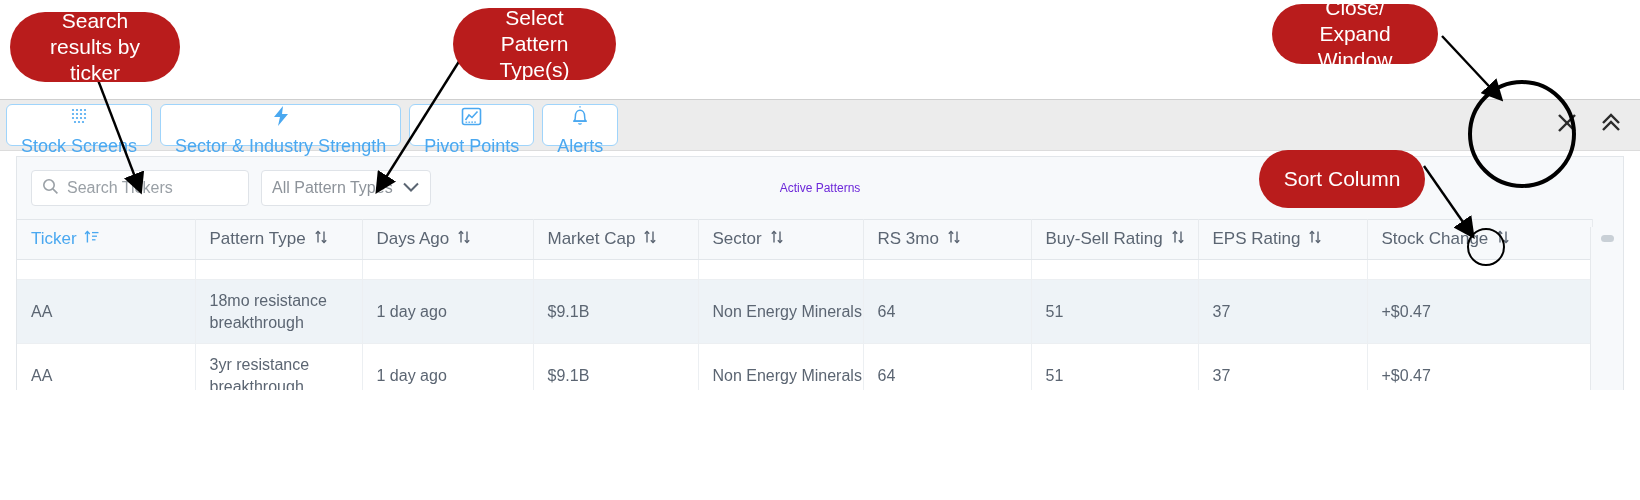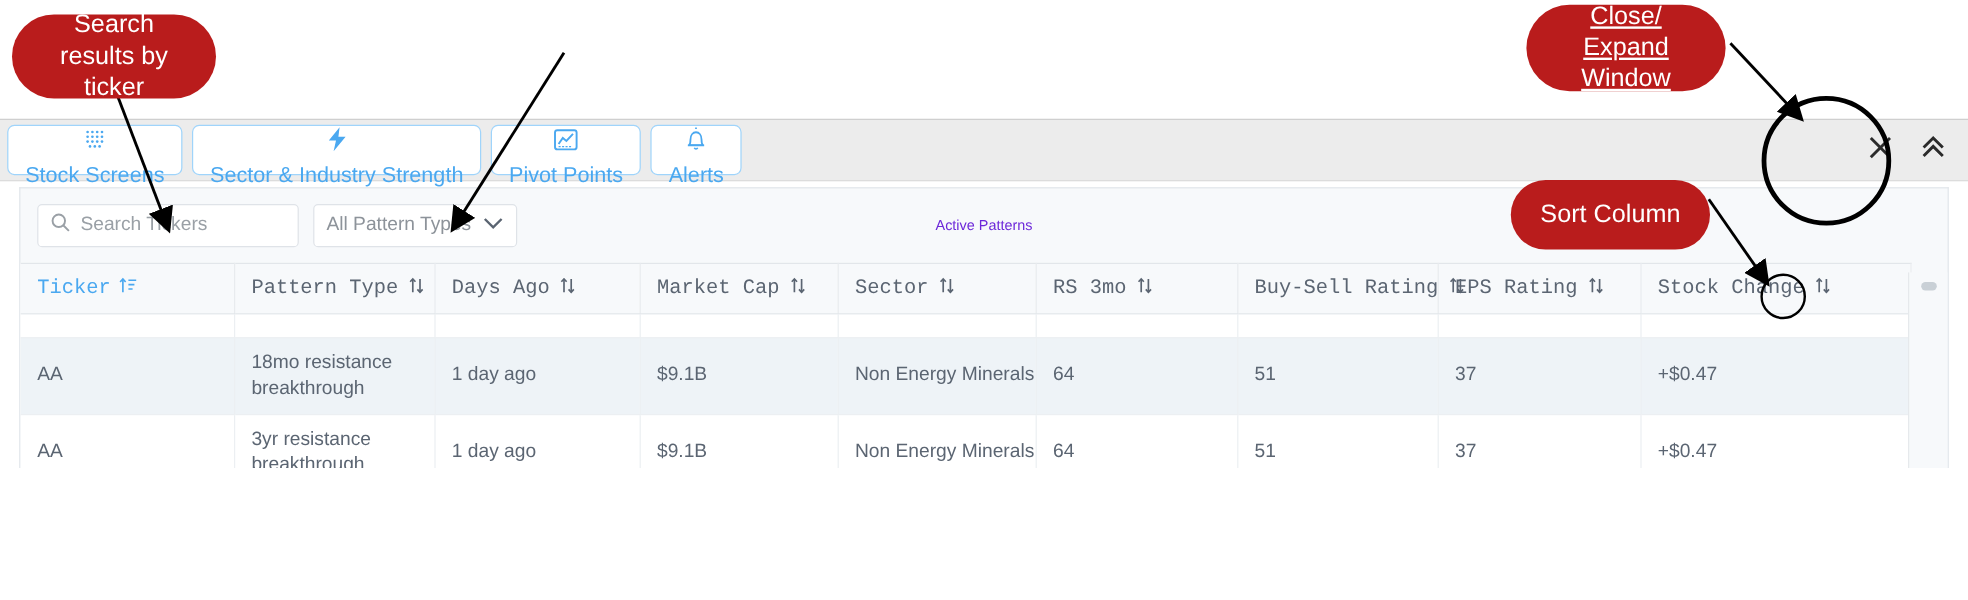--- a/index.html
+++ b/index.html
@@ -111,21 +111,21 @@
     border-bottom: 1px solid #e2e6ea;
     border-right: 1px solid #e8ebee;
     text-align: left;
     font-weight: normal;
     font-size: 17px;
     color: #5b6572;
     padding: 9px 0 9px 14px;
     height: 40px;
     white-space: nowrap;
   }
-  table.grid th .h { display:inline-flex; align-items:center; gap:7px;font-family:Liberation Mono, monospace; }
+  table.grid th .h { display:inline-flex; align-items:flex-start; gap:7px; }
   table.grid th.active { color:#4aa8f0; }
   table.grid td {
     border-bottom: 1px solid #eceff2;
     border-right: 1px solid #eceff2;
     font-size: 16px;
     color: #5b6572;
     padding: 10px 0 10px 14px;
     vertical-align: middle;
     line-height: 1.35;
   }
@@ -487,18 +487,19 @@
     <path d="M1442,36 L1500,98" stroke="#000" stroke-width="2.4" fill="none" marker-end="url(#ah)"></path>
 
     <path d="M1424,166 L1472,235" stroke="#000" stroke-width="2.4" fill="none" marker-end="url(#ah)"></path>
   </svg>
 
   <div class="circle-hl" style="left:1468px; top:80px; width:108px; height:108px;"></div>
   <div class="circle-sm" style="left:1467px; top:228px; width:38px; height:38px;"></div>
 
   <div class="pill" style="left:10px; top:12px; width:170px; height:70px;">Search results by ticker</div>
 
-
-  <div class="pill" style="left:1272px; top:4px; width:166px; height:72px;text-decoration:underline;">Close/ Expand Window</div>
+  <div class="pill" style="left:453px; top:8px; width:163px; height:72px;">Select Pattern Type(s)</div>
+
+  <div class="pill" style="left:1272px; top:4px; width:166px; height:60px;">Close/ Expand Window</div>
 
   <div class="pill" style="left:1259px; top:134px; width:166px; height:58px;margin-top:16px;">Sort Column</div>
 
 </div>
 
 </body></html>

